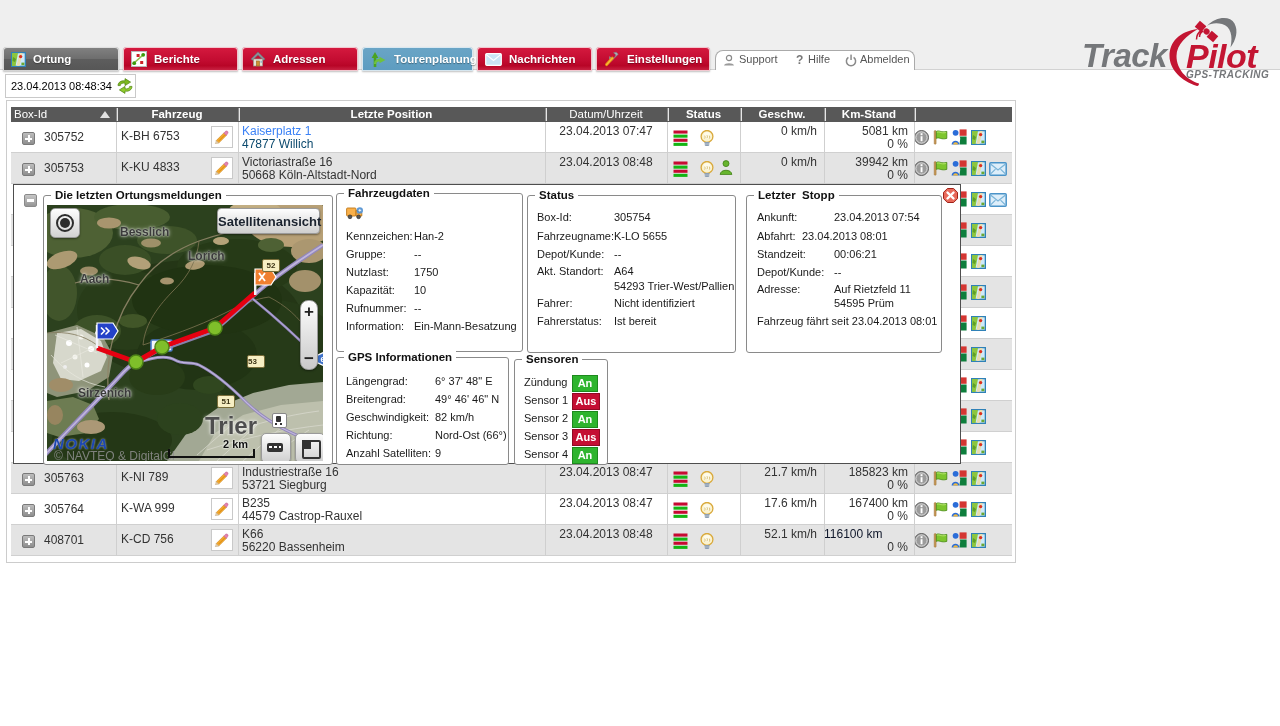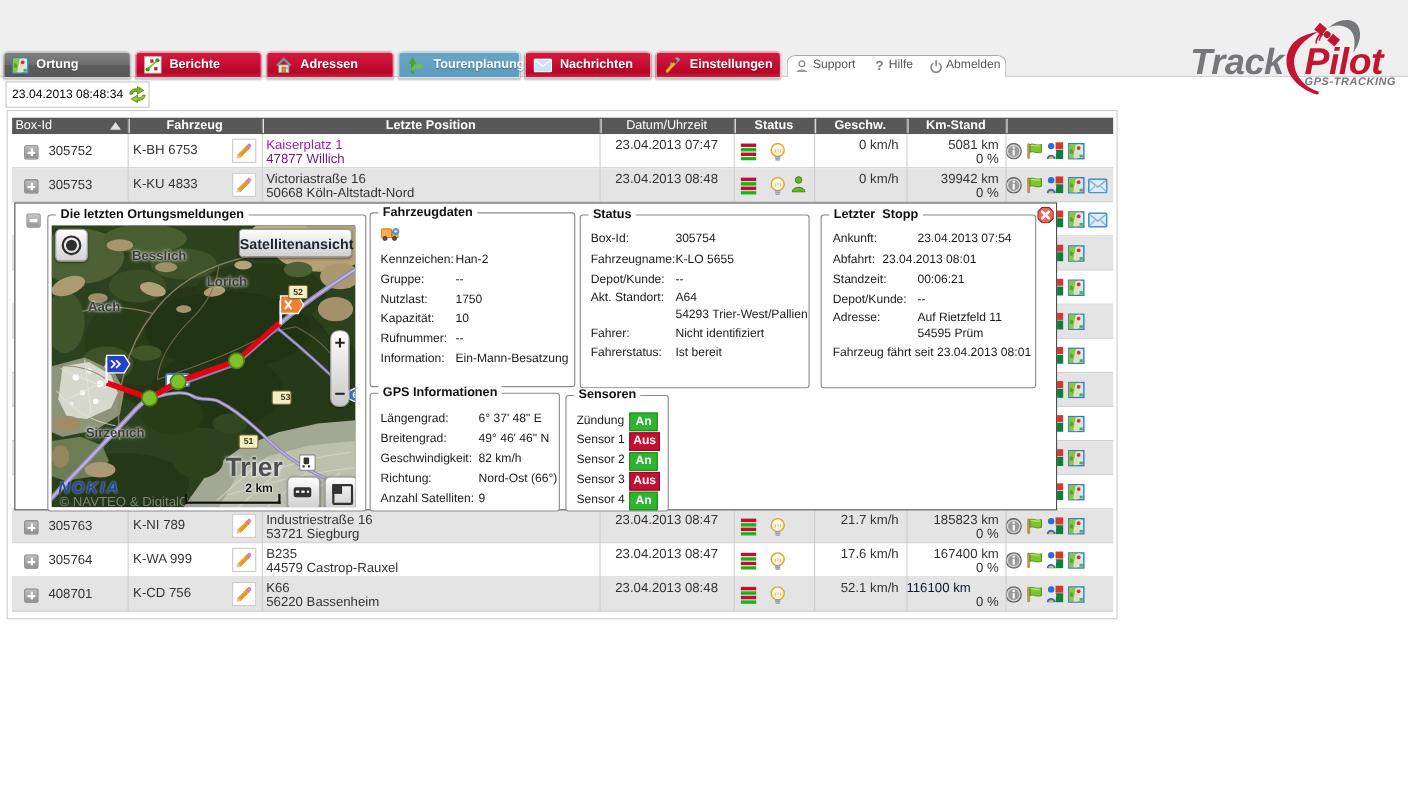--- a/index.html
+++ b/index.html
@@ -145,22 +145,22 @@
     </div>
 <div style="position:absolute;left:44px;top:130px;white-space:nowrap;font-size:12px;color:#333;">305752</div>
 <div style="position:absolute;left:121px;top:129px;white-space:nowrap;font-size:12px;color:#333;">K-BH 6753</div>
 <div style="position:absolute;left:211px;top:126px;width:20px;height:20px;background:#fff;border:1px solid #c9c9c9;"></div>
 <div style="position:absolute;left:213px;top:128px;"><svg width="16" height="16" viewBox="0 0 16 16" style="">
         <path d="M3.2,12.6 L10.8,5 L13.3,7.5 L5.7,15.1 Z" fill="#f5a82d" stroke="#c47f14" stroke-width="0.5"></path>
         <path d="M5.8,12.9 L11.8,6.9" stroke="#d68c12" stroke-width="1" fill="none"></path>
         <path d="M10.8,5 L12.4,3.4 C13,2.8 14,2.8 14.6,3.4 C15.2,4 15.2,5 14.6,5.6 L13.3,7.5 Z" fill="#e583ad" stroke="#b55585" stroke-width="0.5"></path>
         <path d="M3.2,12.6 L5.7,15.1 L2.3,16 Z" fill="#e7cfae" stroke="#b9a179" stroke-width="0.4"></path>
       </svg></div>
-<div style="position:absolute;left:242px;top:124px;white-space:nowrap;font-size:12px;color:#a21caf;">Kaiserplatz 1</div>
-<div style="position:absolute;left:242px;top:137px;white-space:nowrap;font-size:12px;color:#701a75;">47877 Willich</div>
+<div style="position:absolute;left:242px;top:124px;white-space:nowrap;font-size:12px;color:#3b82f6;">Kaiserplatz 1</div>
+<div style="position:absolute;left:242px;top:137px;white-space:nowrap;font-size:12px;color:#0c4a6e;">47877 Willich</div>
 <div style="position:absolute;left:545px;top:124px;width:122px;height:14px;font-size:12px;color:#333;text-align:center;white-space:nowrap;">23.04.2013 07:47</div>
 <div style="position:absolute;left:673px;top:130px;"><svg width="15" height="16" viewBox="0 0 15 16" style="">
         <rect x="0.5" y="0.5" width="14" height="3.1" fill="#c60a32"></rect>
         <rect x="0.5" y="4.6" width="14" height="3.1" fill="#14b514"></rect>
         <rect x="0.5" y="8.7" width="14" height="3.1" fill="#c60a32"></rect>
         <rect x="0.5" y="12.8" width="14" height="3.1" fill="#14b514"></rect>
       </svg></div>
 <div style="position:absolute;left:700px;top:130px;"><svg width="14" height="17" viewBox="0 0 14 17" style="">
         <circle cx="7" cy="6.4" r="5.9" fill="#fbf3cf" stroke="#d9a93c" stroke-width="1.3"></circle>
         <circle cx="7" cy="5.4" r="3.4" fill="#fefbea"></circle>
@@ -1073,21 +1073,21 @@
           <rect x="207" y="68" width="2.4" height="22" fill="#f2f2f8"></rect>
           <polygon points="208,64 224,64 229,72 224,80 208,80" fill="#f08030" stroke="#fff" stroke-width="1.2"></polygon>
           <path d="M212,68 L218,76 M218,68 L212,76" stroke="#fff" stroke-width="1.8"></path>
         </svg>
 <div style="position:absolute;left:73px;top:20px;white-space:nowrap;font-size:12px;color:#3b3b3b;font-weight:bold;text-shadow:0 0 2px rgba(255,255,255,0.95),0 0 4px rgba(255,255,255,0.75);">Besslich</div>
 <div style="position:absolute;left:141px;top:44px;white-space:nowrap;font-size:12px;color:#3b3b3b;font-weight:bold;text-shadow:0 0 2px rgba(255,255,255,0.95),0 0 4px rgba(255,255,255,0.75);">Lorich</div>
 <div style="position:absolute;left:33px;top:67px;white-space:nowrap;font-size:12px;color:#3b3b3b;font-weight:bold;text-shadow:0 0 2px rgba(255,255,255,0.95),0 0 4px rgba(255,255,255,0.75);">Aach</div>
 <div style="position:absolute;left:31px;top:181px;white-space:nowrap;font-size:12px;color:#3b3b3b;font-weight:bold;text-shadow:0 0 2px rgba(255,255,255,0.95),0 0 4px rgba(255,255,255,0.75);">Sirzenich</div>
 <div style="position:absolute;left:158px;top:207px;white-space:nowrap;font-size:24px;color:#4e4e4e;font-weight:bold;text-shadow:0 0 2px rgba(255,255,255,0.95),0 0 4px rgba(255,255,255,0.75);">Trier</div>
 <div style="position:absolute;left:215px;top:54px;width:16px;height:11px;background:#f7efc4;border:1px solid #7a6e3a;border-radius:2px;font-size:8px;font-weight:bold;color:#3c3416;text-align:center;line-height:11px;">52</div>
-<div style="position:absolute;left:200px;top:150px;width:16px;height:11px;background:#f7efc4;border:1px solid #7a6e3a;border-radius:2px;font-size:8px;font-weight:bold;color:#3c3416;text-align:right;line-height:11px;">53</div>
+<div style="position:absolute;left:200px;top:150px;width:16px;height:11px;background:#f7efc4;border:1px solid #7a6e3a;border-radius:2px;font-size:8px;font-weight:bold;color:#3c3416;text-align:left;line-height:11px;">53</div>
 <div style="position:absolute;left:170px;top:190px;width:16px;height:11px;background:#f7efc4;border:1px solid #7a6e3a;border-radius:2px;font-size:8px;font-weight:bold;color:#3c3416;text-align:center;line-height:11px;">51</div>
 <div style="position:absolute;left:269px;top:146px;width:7px;height:16px;overflow:hidden;"><svg width="18" height="16" viewBox="0 0 18 16" style="">
             <polygon points="9,0.8 17,4.5 17,11.5 9,15.2 1,11.5 1,4.5" fill="#3f72c8" stroke="#fff" stroke-width="1.2"></polygon>
             <text x="9" y="11" font-size="8" font-weight="bold" fill="#fff" text-anchor="middle" font-family="Liberation Sans">60</text>
           </svg></div>
 <div style="position:absolute;left:3px;top:3px;width:28px;height:28px;background:linear-gradient(#fdfdfd,#d2d2d2);border:1px solid #9a9a9a;border-radius:5px;box-shadow:0 1px 2px rgba(0,0,0,0.4);">
           <div style="position:absolute;left:5px;top:5px;width:14px;height:14px;border:2px solid #2d2d2d;border-radius:50%;"></div>
           <div style="position:absolute;left:9px;top:9px;width:10px;height:10px;background:#2d2d2d;border-radius:50%;"></div>
         </div>
 <div style="position:absolute;left:170px;top:3px;width:103px;height:26px;background:linear-gradient(#fefefe,#cfcfcf);border:1px solid #9a9a9a;border-radius:4px;box-shadow:0 1px 2px rgba(0,0,0,0.4);font-size:13px;font-weight:bold;color:#1c2430;text-align:center;line-height:26px;box-sizing:border-box;">Satellitenansicht</div>

